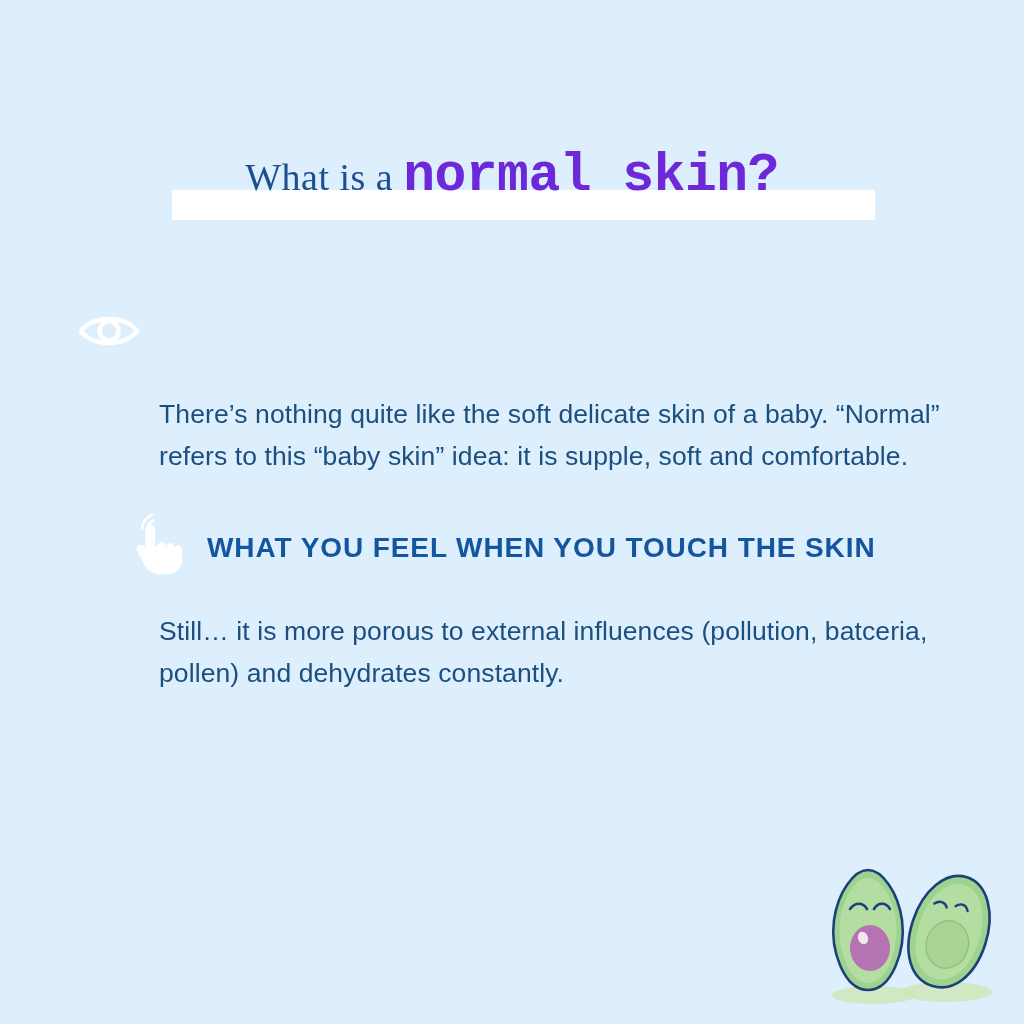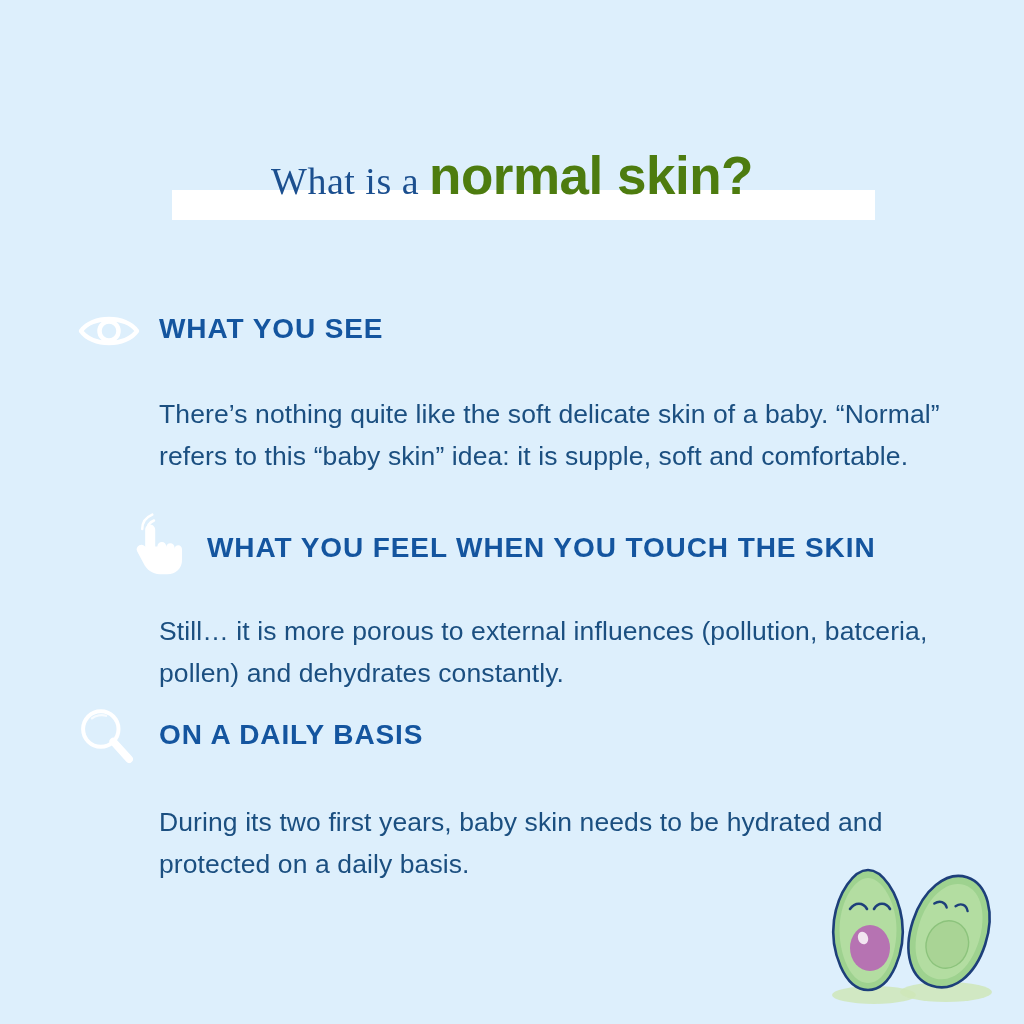--- a/index.html
+++ b/index.html
@@ -49,24 +49,24 @@
     line-height: 72px;
   }
   .title-serif {
     font-family: "Liberation Serif", serif;
     font-weight: 400;
     font-size: 38px;
     color: #1b4f8f;
     letter-spacing: 0.5px;
   }
   .title-bold {
-    font-family: Liberation Sans, sans-serif;
+    font-family: Liberation Mono, monospace;
     font-weight: bold;
     font-size: 53px;
-    color: #4d7c0f;
+    color: #6d28d9;
     letter-spacing: -0.5px;
   }
 
   
   .section {
     position: absolute;
     left: 0;
     width: 1024px;
   }
   #section-0 { top: 300px; }
@@ -139,21 +139,20 @@
       <span class="title-serif">What is a </span><span class="title-bold">normal skin?</span>
     </div>
   </div>
 
   <div class="section" id="section-0">
     <div class="section-heading-row">
       <svg class="section-icon" viewBox="0 0 66 62">
         <path d="M5 31 C16 15, 50 15, 61 31 C50 47, 16 47, 5 31 Z" fill="none" stroke="#ffffff" stroke-width="4.5" stroke-linejoin="round"></path>
         <circle cx="33" cy="31" r="9.5" fill="none" stroke="#ffffff" stroke-width="4.5"></circle>
       </svg>
-      <div class="section-heading">WHAT YOU SEE</div>
     </div>
     <div class="section-body">
       <p>There’s nothing quite like the soft delicate skin of a baby. “Normal” refers to this “baby skin” idea: it is supple, soft and comfortable.</p>
     </div>
   </div>
 
   <div class="section" id="section-1">
     <div class="section-heading-row">
       <svg class="section-icon" viewBox="0 0 66 74">
         <g fill="none" stroke="#ffffff" stroke-width="3" stroke-linecap="round">
@@ -183,33 +182,20 @@
                  L16.5 20
                  C16.5 16.5, 19 14, 22.5 14 Z" fill="#ffffff"></path>
       </svg>
       <div class="section-heading">WHAT YOU FEEL WHEN YOU TOUCH THE SKIN</div>
     </div>
     <div class="section-body">
       <p>Still… it is more porous to external influences (pollution, batceria, pollen) and dehydrates constantly.</p>
     </div>
   </div>
 
-  <div class="section" id="section-2">
-    <div class="section-heading-row">
-      <svg class="section-icon" viewBox="0 0 66 70">
-        <circle cx="26" cy="26" r="20" fill="none" stroke="#ffffff" stroke-width="4.5"></circle>
-        <path d="M40 40 L58 60" stroke="#ffffff" stroke-width="8.5" stroke-linecap="round" fill="none"></path>
-        <path d="M16 14 C20 10.5, 27 9.5, 32 11" fill="none" stroke="#ffffff" stroke-width="2.6" stroke-linecap="round" opacity="0.75"></path>
-      </svg>
-      <div class="section-heading">ON A DAILY BASIS</div>
-    </div>
-    <div class="section-body">
-      <p>During its two first years, baby skin needs to be hydrated and protected on a daily basis.</p>
-    </div>
-  </div>
 
   <svg class="avocados" viewBox="0 0 200 160">
 
     <ellipse cx="68" cy="133" rx="42" ry="9" fill="#cfe6b8" opacity="0.85"></ellipse>
     <ellipse cx="140" cy="130" rx="46" ry="10" fill="#cfe6b8" opacity="0.85"></ellipse>
 
     <g transform="rotate(18 140 80)">
       <path d="M140 12
                C162 12, 178 38, 178 70
                C178 104, 162 126, 140 126

